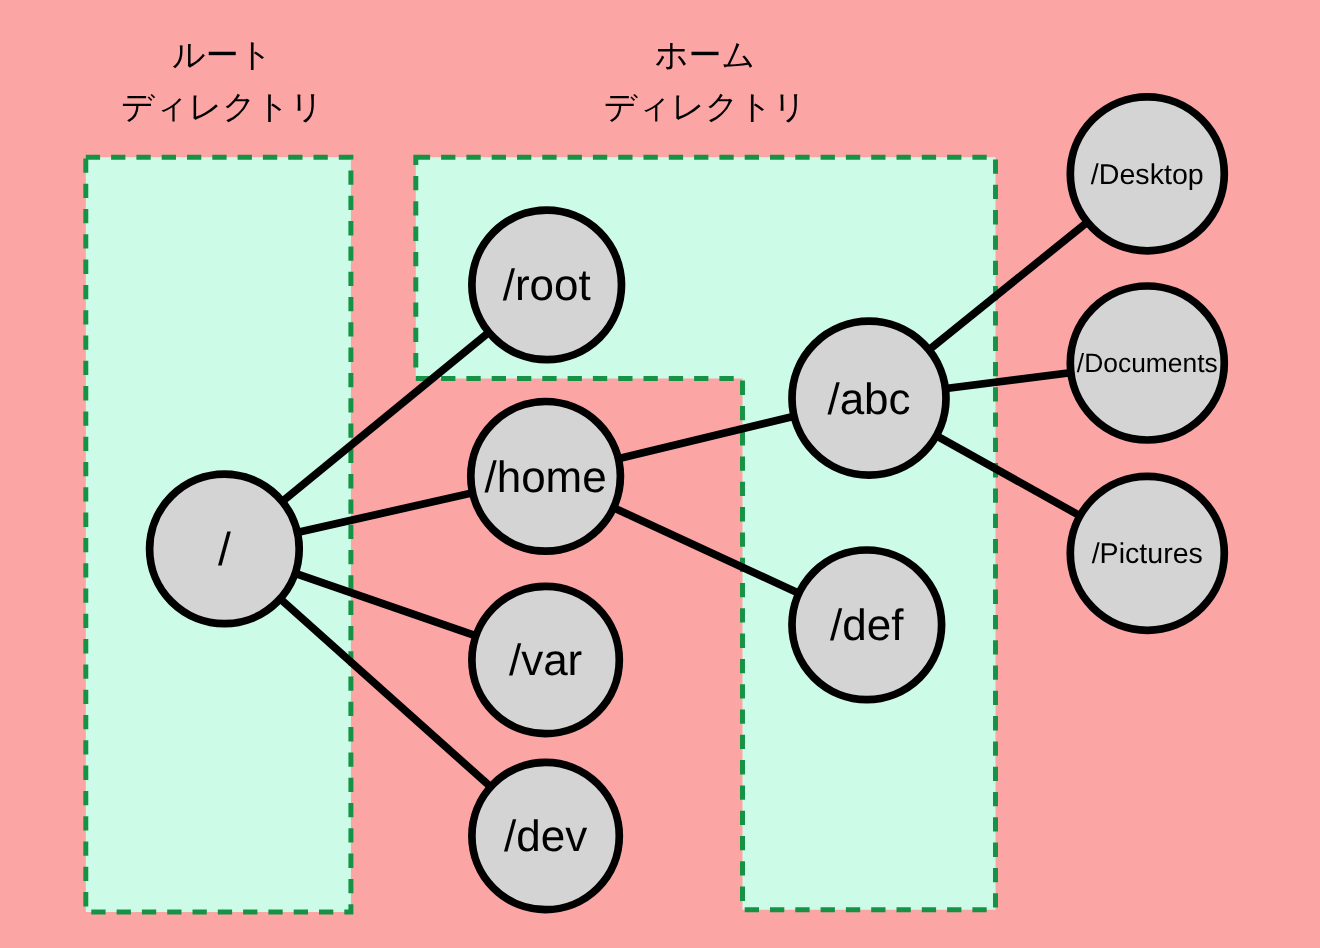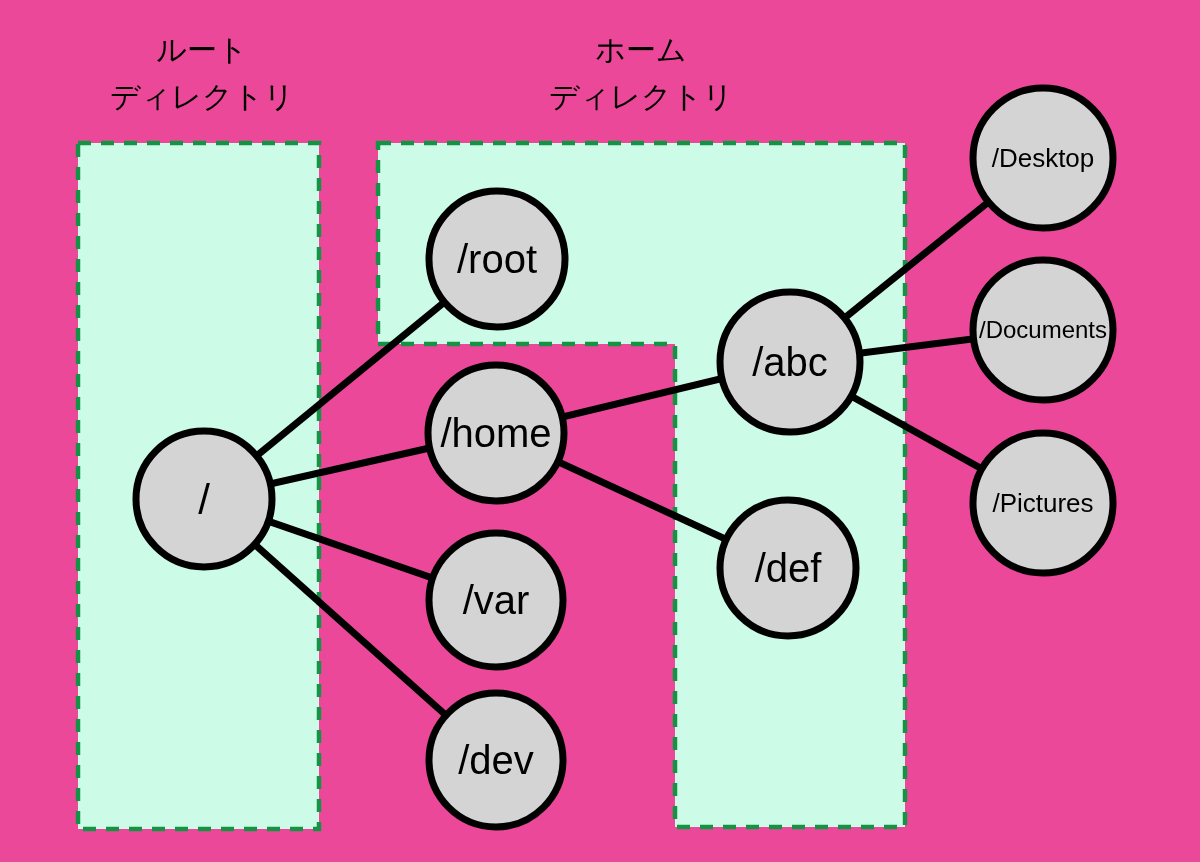--- a/index.html
+++ b/index.html
@@ -4,21 +4,21 @@
 <style>
   html, body {
     margin: 0;
     padding: 0;
     background: #ffffff;
   }
   .canvas {
     position: relative;
     width: 1200px;
     height: 862px;
-    background: #ec4899;
+    background: #fca5a5;
     overflow: hidden;
     font-family: "Liberation Sans", "DejaVu Sans", sans-serif;
   }
   svg {
     display: block;
     width: 1200px;
     height: 862px;
   }
   svg text {
     font-family: "Liberation Sans", "DejaVu Sans", sans-serif;

